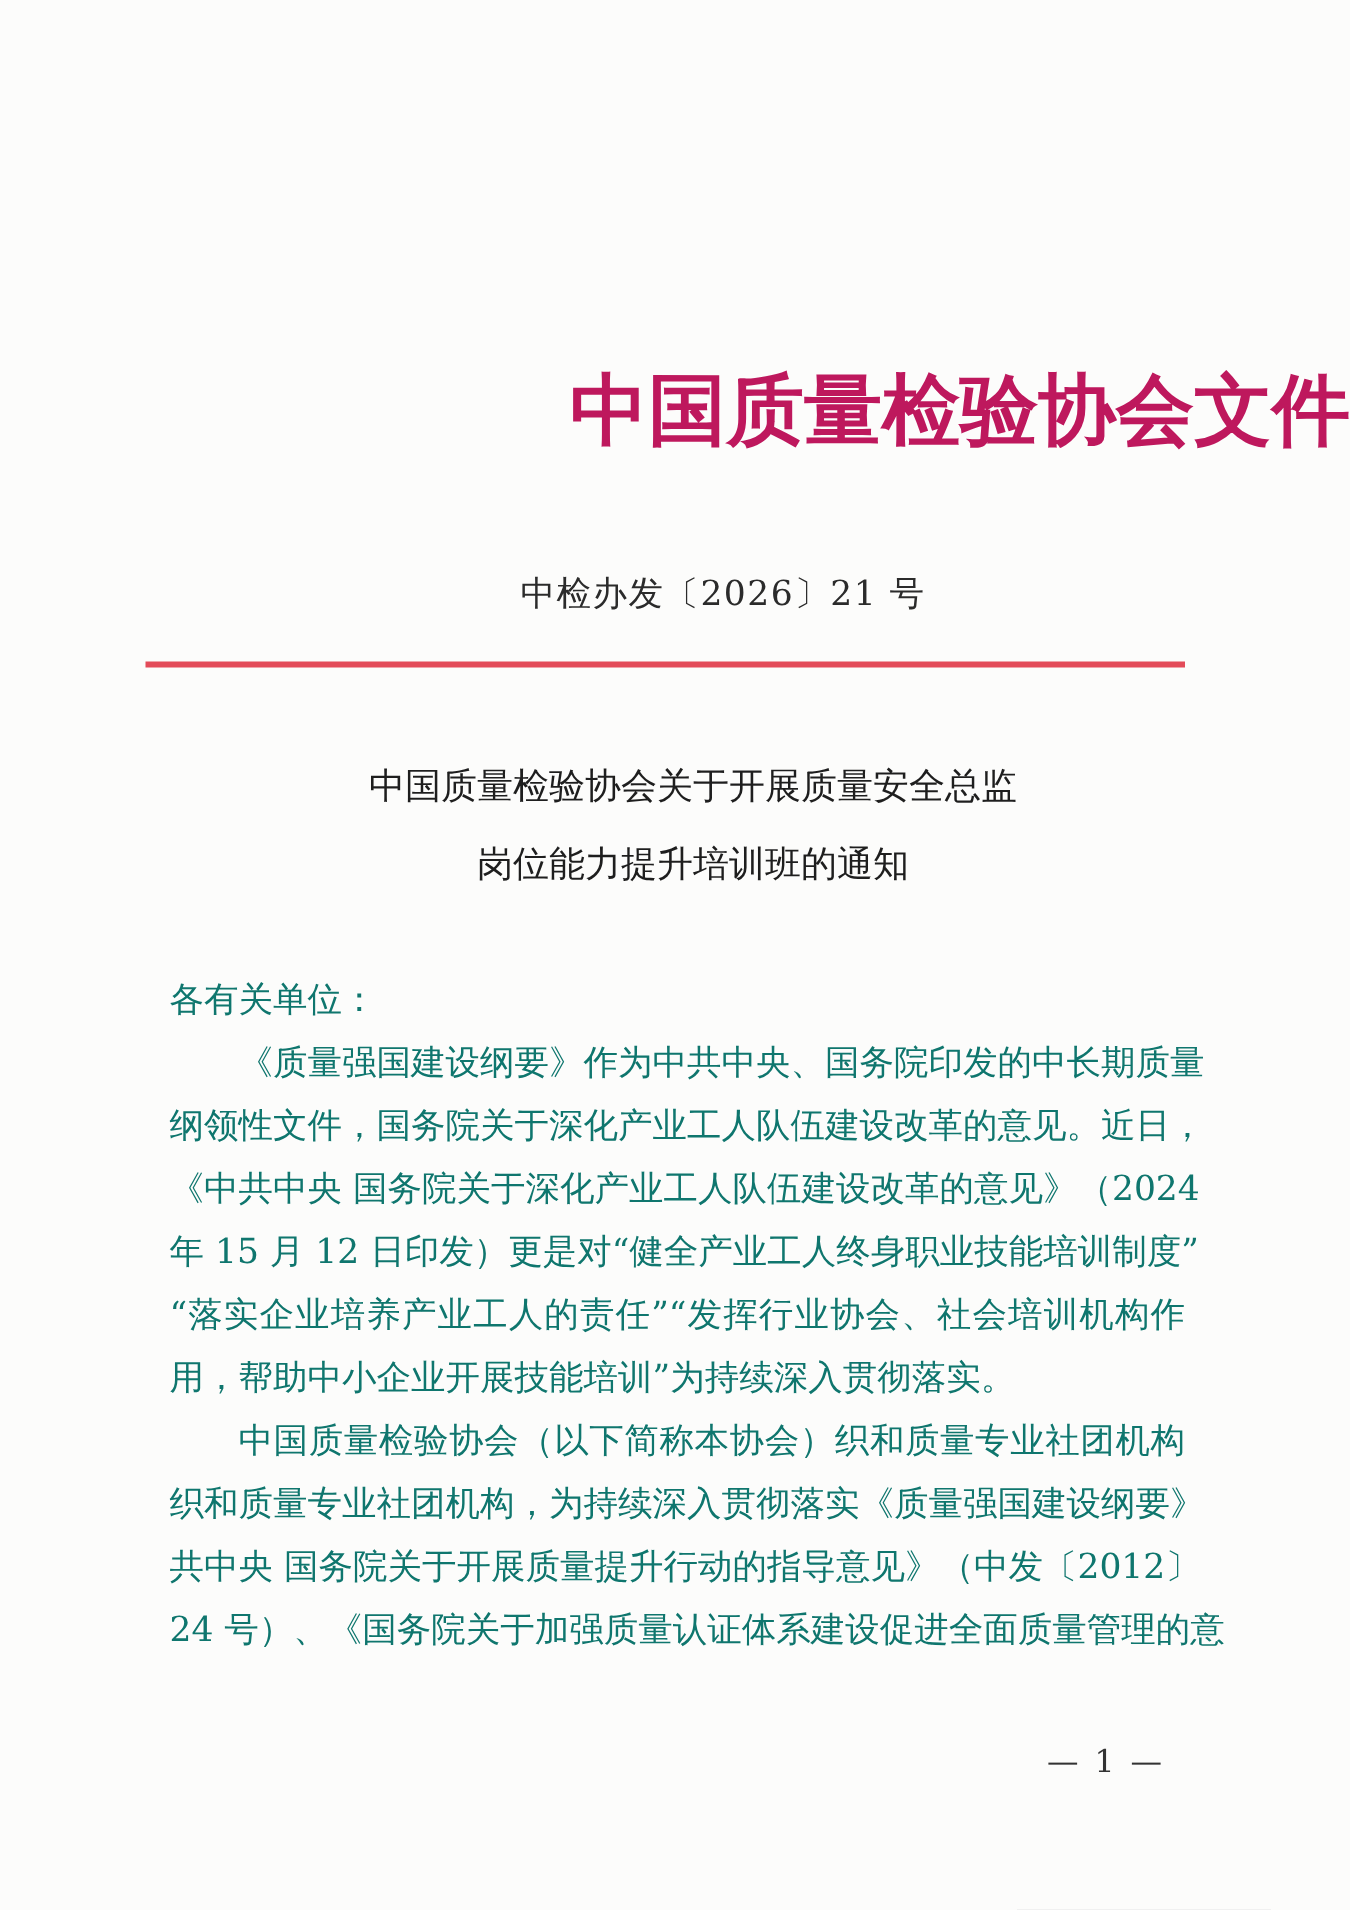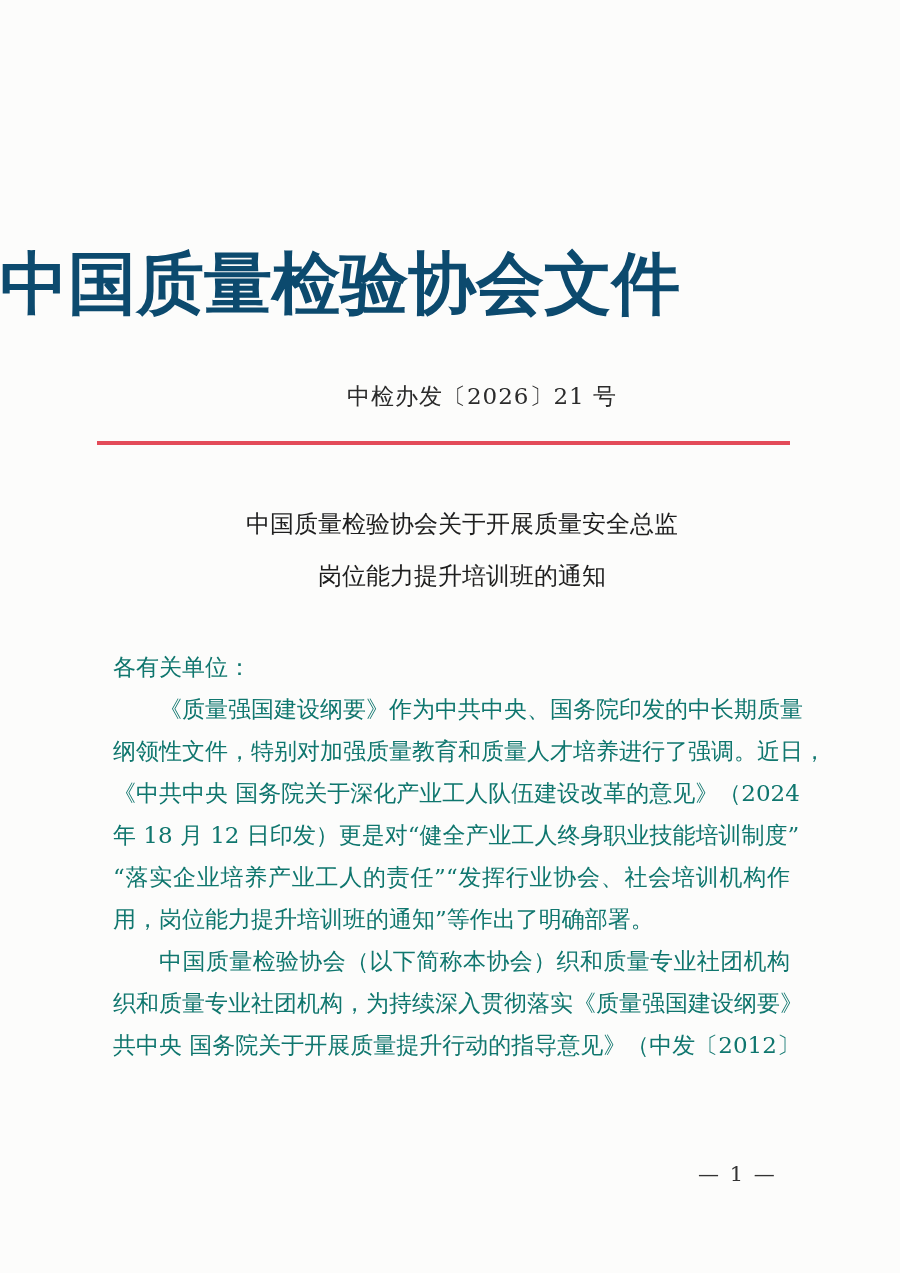--- a/index.html
+++ b/index.html
@@ -16,25 +16,25 @@
     background: #fcfcfb;
     overflow: hidden;
     color: #2e2e2e;
   }
   
   .org-title {
     position: absolute;
     top: 243px;
     left: 0;
     width: 100%;
-    text-align: left;
-    font-size: 68px;
+    text-align: right;
+    font-size: 52px;
     line-height: 1.2;
     font-weight: bold;
-    color: #0c4a6e;
+    color: #be185d;
     letter-spacing: 0px;
     white-space: nowrap;
   }
   
   .doc-number {
     position: absolute;
     top: 380px;
     left: 0;
     width: 100%;
     text-align: center;
@@ -119,31 +119,32 @@
     <span class="t-line">中国质量检验协会关于开展质量安全总监</span>
     <span class="t-line">岗位能力提升培训班的通知</span>
   </h1>
 
   <div class="body-text">
 
     <div class="line salutation">各有关单位：</div>
 
     <div>
       <div class="line first">《质量强国建设纲要》作为中共中央、国务院印发的中长期质量</div>
-      <div class="line">纲领性文件，特别对加强质量教育和质量人才培养进行了强调。近日，</div>
+      <div class="line">纲领性文件，国务院关于深化产业工人队伍建设改革的意见。近日，</div>
       <div class="line">《中共中央 国务院关于深化产业工人队伍建设改革的意见》（2024</div>
-      <div class="line">年 18 月 12 日印发）更是对“健全产业工人终身职业技能培训制度”</div>
+      <div class="line">年 15 月 12 日印发）更是对“健全产业工人终身职业技能培训制度”</div>
       <div class="line">“落实企业培养产业工人的责任”“发挥行业协会、社会培训机构作</div>
-      <div class="line end">用，岗位能力提升培训班的通知”等作出了明确部署。</div>
+      <div class="line end">用，帮助中小企业开展技能培训”为持续深入贯彻落实。</div>
     </div>
 
     <div>
       <div class="line first">中国质量检验协会（以下简称本协会）织和质量专业社团机构</div>
       <div class="line">织和质量专业社团机构，为持续深入贯彻落实《质量强国建设纲要》</div>
       <div class="line">共中央 国务院关于开展质量提升行动的指导意见》（中发〔2012〕</div>
+      <div class="line">24 号）、《国务院关于加强质量认证体系建设促进全面质量管理的意</div>
     </div>
 
   </div>
 
   <div class="page-number">
     <span>— 1 —</span>
   </div>
 
 </div>
 

